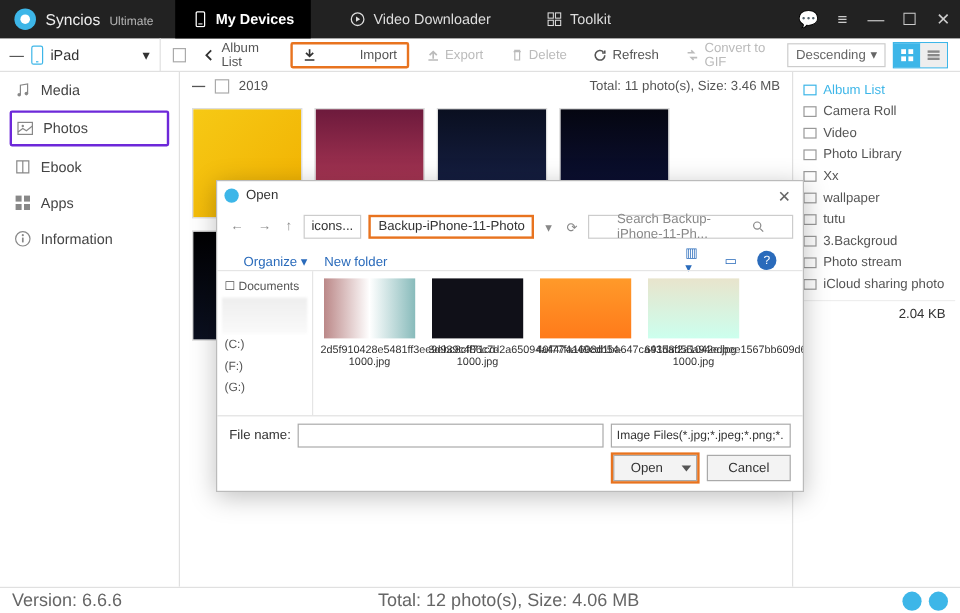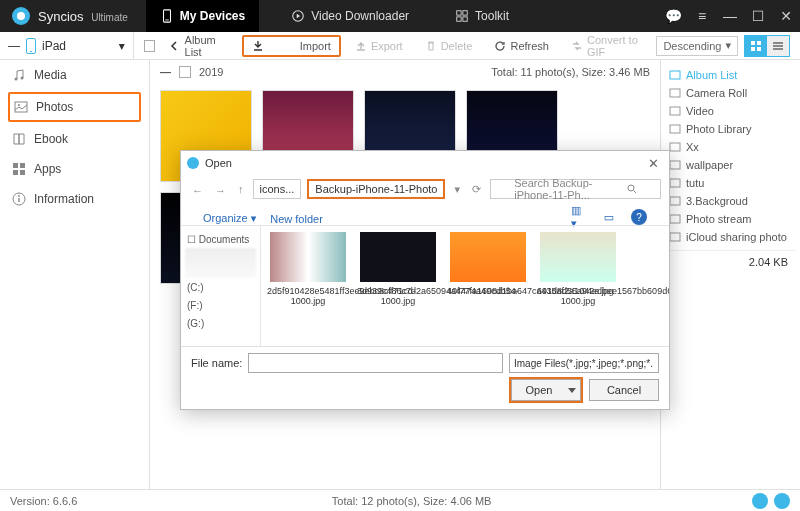--- a/index.html
+++ b/index.html
@@ -30,21 +30,21 @@
 .subbar .flex { flex:1; }
 .subbar .sort { height:20px; border:1px solid #ccc; padding:0 6px; display:flex; align-items:center; gap:4px; margin-right:6px; font-size:11px; color:#666;}
 .subbar .vtoggle { width:22px;height:20px; background:#3db6e8; display:flex;align-items:center;justify-content:center; color:#fff;}
 .subbar .vtoggle.alt{background:#eee;color:#888;}
 .subbar .vgrp{display:flex;margin-right:10px;border:1px solid #3db6e8;}
 
 
 .main { display: flex; height: 429px; }
 .sidebar { width: 150px; border-right: 1px solid #e0e0e0; }
 .sidebar .item { height: 30px; display: flex; align-items: center; padding: 0 12px; gap:8px; font-size: 12px; color:#444;}
-.sidebar .item.highlight { border: 2px solid #f97316; border-radius: 2px; margin: 2px 8px; padding: 0 4px;}
+.sidebar .item.highlight { border: 2px solid #6d28d9; border-radius: 2px; margin: 2px 8px; padding: 0 4px;}
 .sidebar svg { width:14px;height:14px; }
 
 .content { flex:1; position: relative; display:flex; flex-direction:column; }
 .yearrow { height:24px; display:flex; align-items:center; padding:0 10px; gap:8px; font-size:11px; color:#555;}
 .yearrow .dash{font-weight:bold;}
 .yearrow .chk{width:12px;height:12px;border:1px solid #aaa;}
 .yearrow .flex{flex:1;}
 .thumbs { flex:1; padding:6px 10px; display:flex; flex-wrap:wrap; gap:10px; align-content:flex-start; overflow:hidden;}
 .thumb { width:92px; height:92px; background:#333; border:1px solid #ddd; }
 .t0{background:linear-gradient(135deg,#f6c915,#f1b000);}
@@ -56,21 +56,21 @@
 .t6{background:linear-gradient(180deg,#0a2a40,#061420);}
 .t7{background:linear-gradient(180deg,#04070a,#102028);}
 
 .rightbar { width: 140px; border-left:1px solid #e0e0e0; padding:6px 4px; font-size:11px;}
 .rightbar .row { display:flex; align-items:center; gap:5px; padding:3px 4px; color:#555;}
 .rightbar .row svg{width:12px;height:12px;}
 .rightbar .row.head{color:#3db6e8;}
 .rightbar .sizerow {height:22px; display:flex;align-items:center;justify-content:flex-end; padding-right:8px; border-top:1px solid #eee; margin-top:4px;}
 
 
-.status { position:absolute; bottom:0; left:0; right:0; height:22px; border-top:1px solid #e0e0e0; display:flex; align-items:center; padding:0 10px; font-size:11px; color:#666; background:#fff;}
+.status { position:absolute; bottom:0; left:0; right:0; height:22px; border-top:1px solid #e0e0e0; display:flex; align-items:center; padding:0 10px; font-size:15px; color:#666; background:#fff;}
 .status .flex{flex:1;}
 .status .social{width:16px;height:16px;border-radius:50%;background:#3db6e8;margin-left:6px;}
 
 
 .dialog { position:absolute; left:180px; top:150px; width:490px; height:260px; background:#fff; border:1px solid #bbb; box-shadow: 0 4px 20px rgba(0,0,0,.25); display:flex; flex-direction:column; font-size:11px;}
 .dialog .dtitle { height:24px; display:flex; align-items:center; padding:0 6px; gap:6px;}
 .dialog .dtitle .icn{width:12px;height:12px;border-radius:50%;background:#3db6e8;}
 .dialog .dtitle .flex{flex:1;}
 .dialog .dtitle .x{color:#666; font-size:13px; padding:0 4px;}
 .dialog .dpath { height:28px; display:flex; align-items:center; padding:0 8px; gap:6px;}

